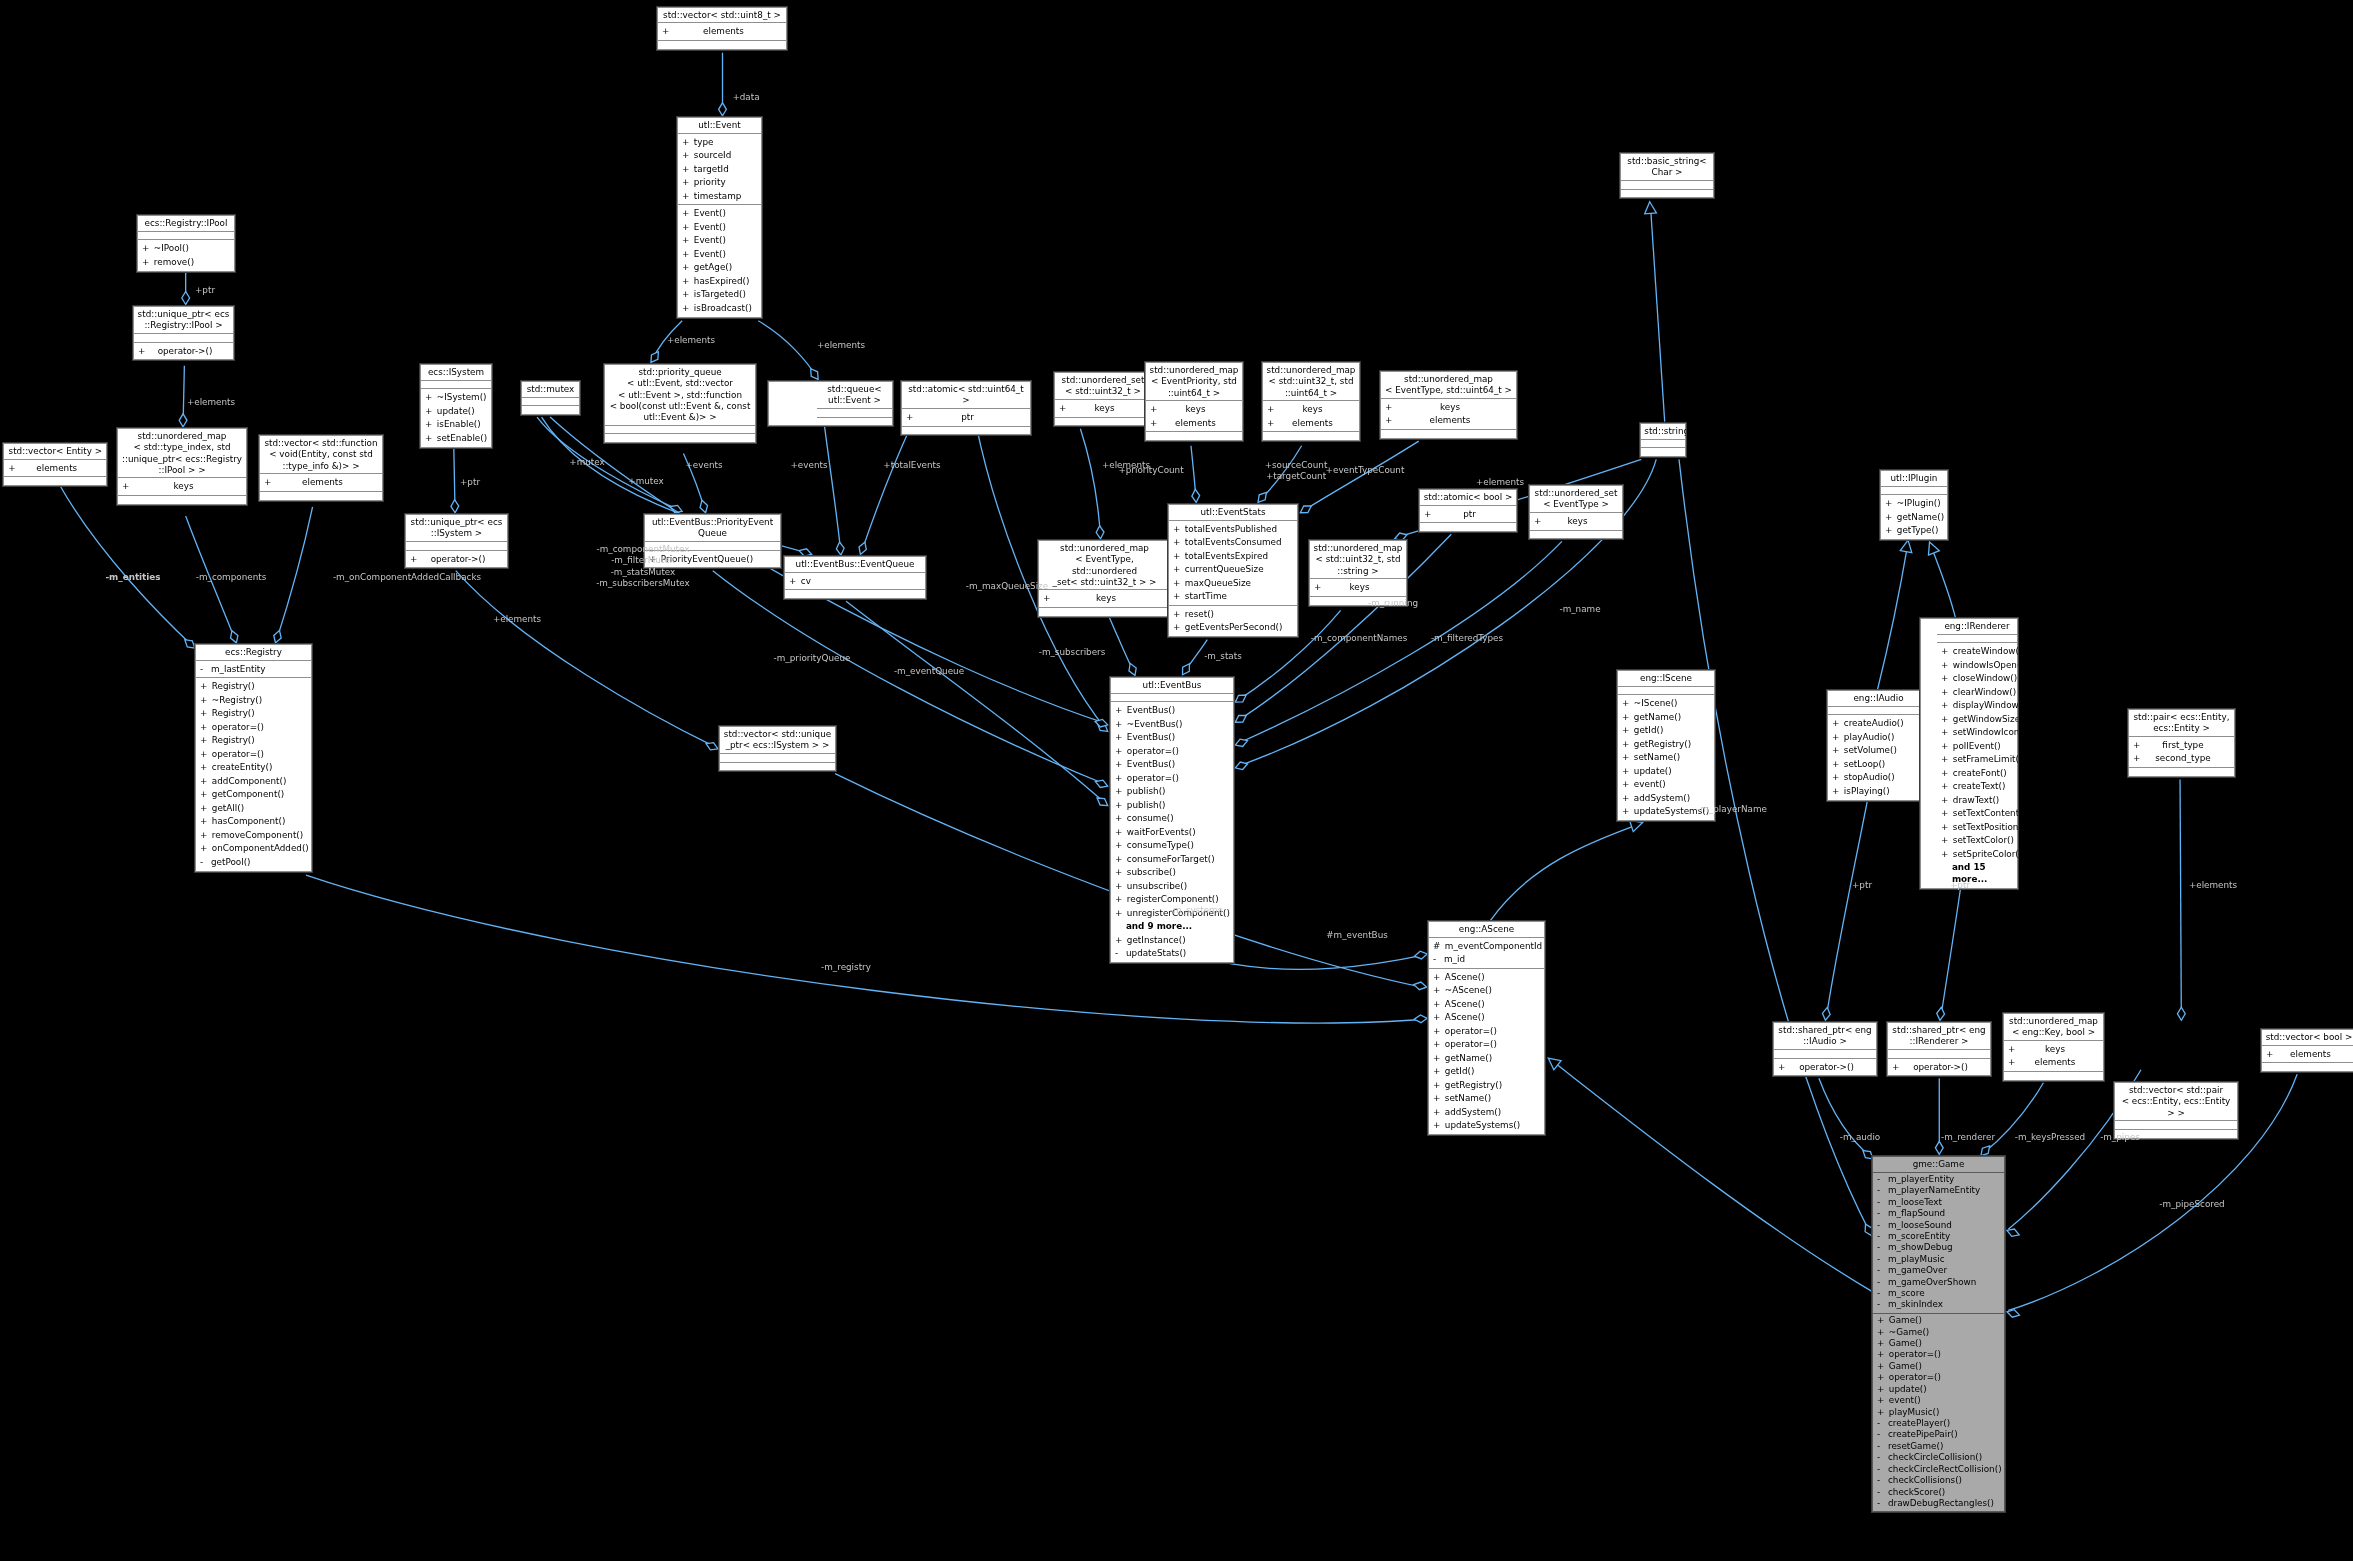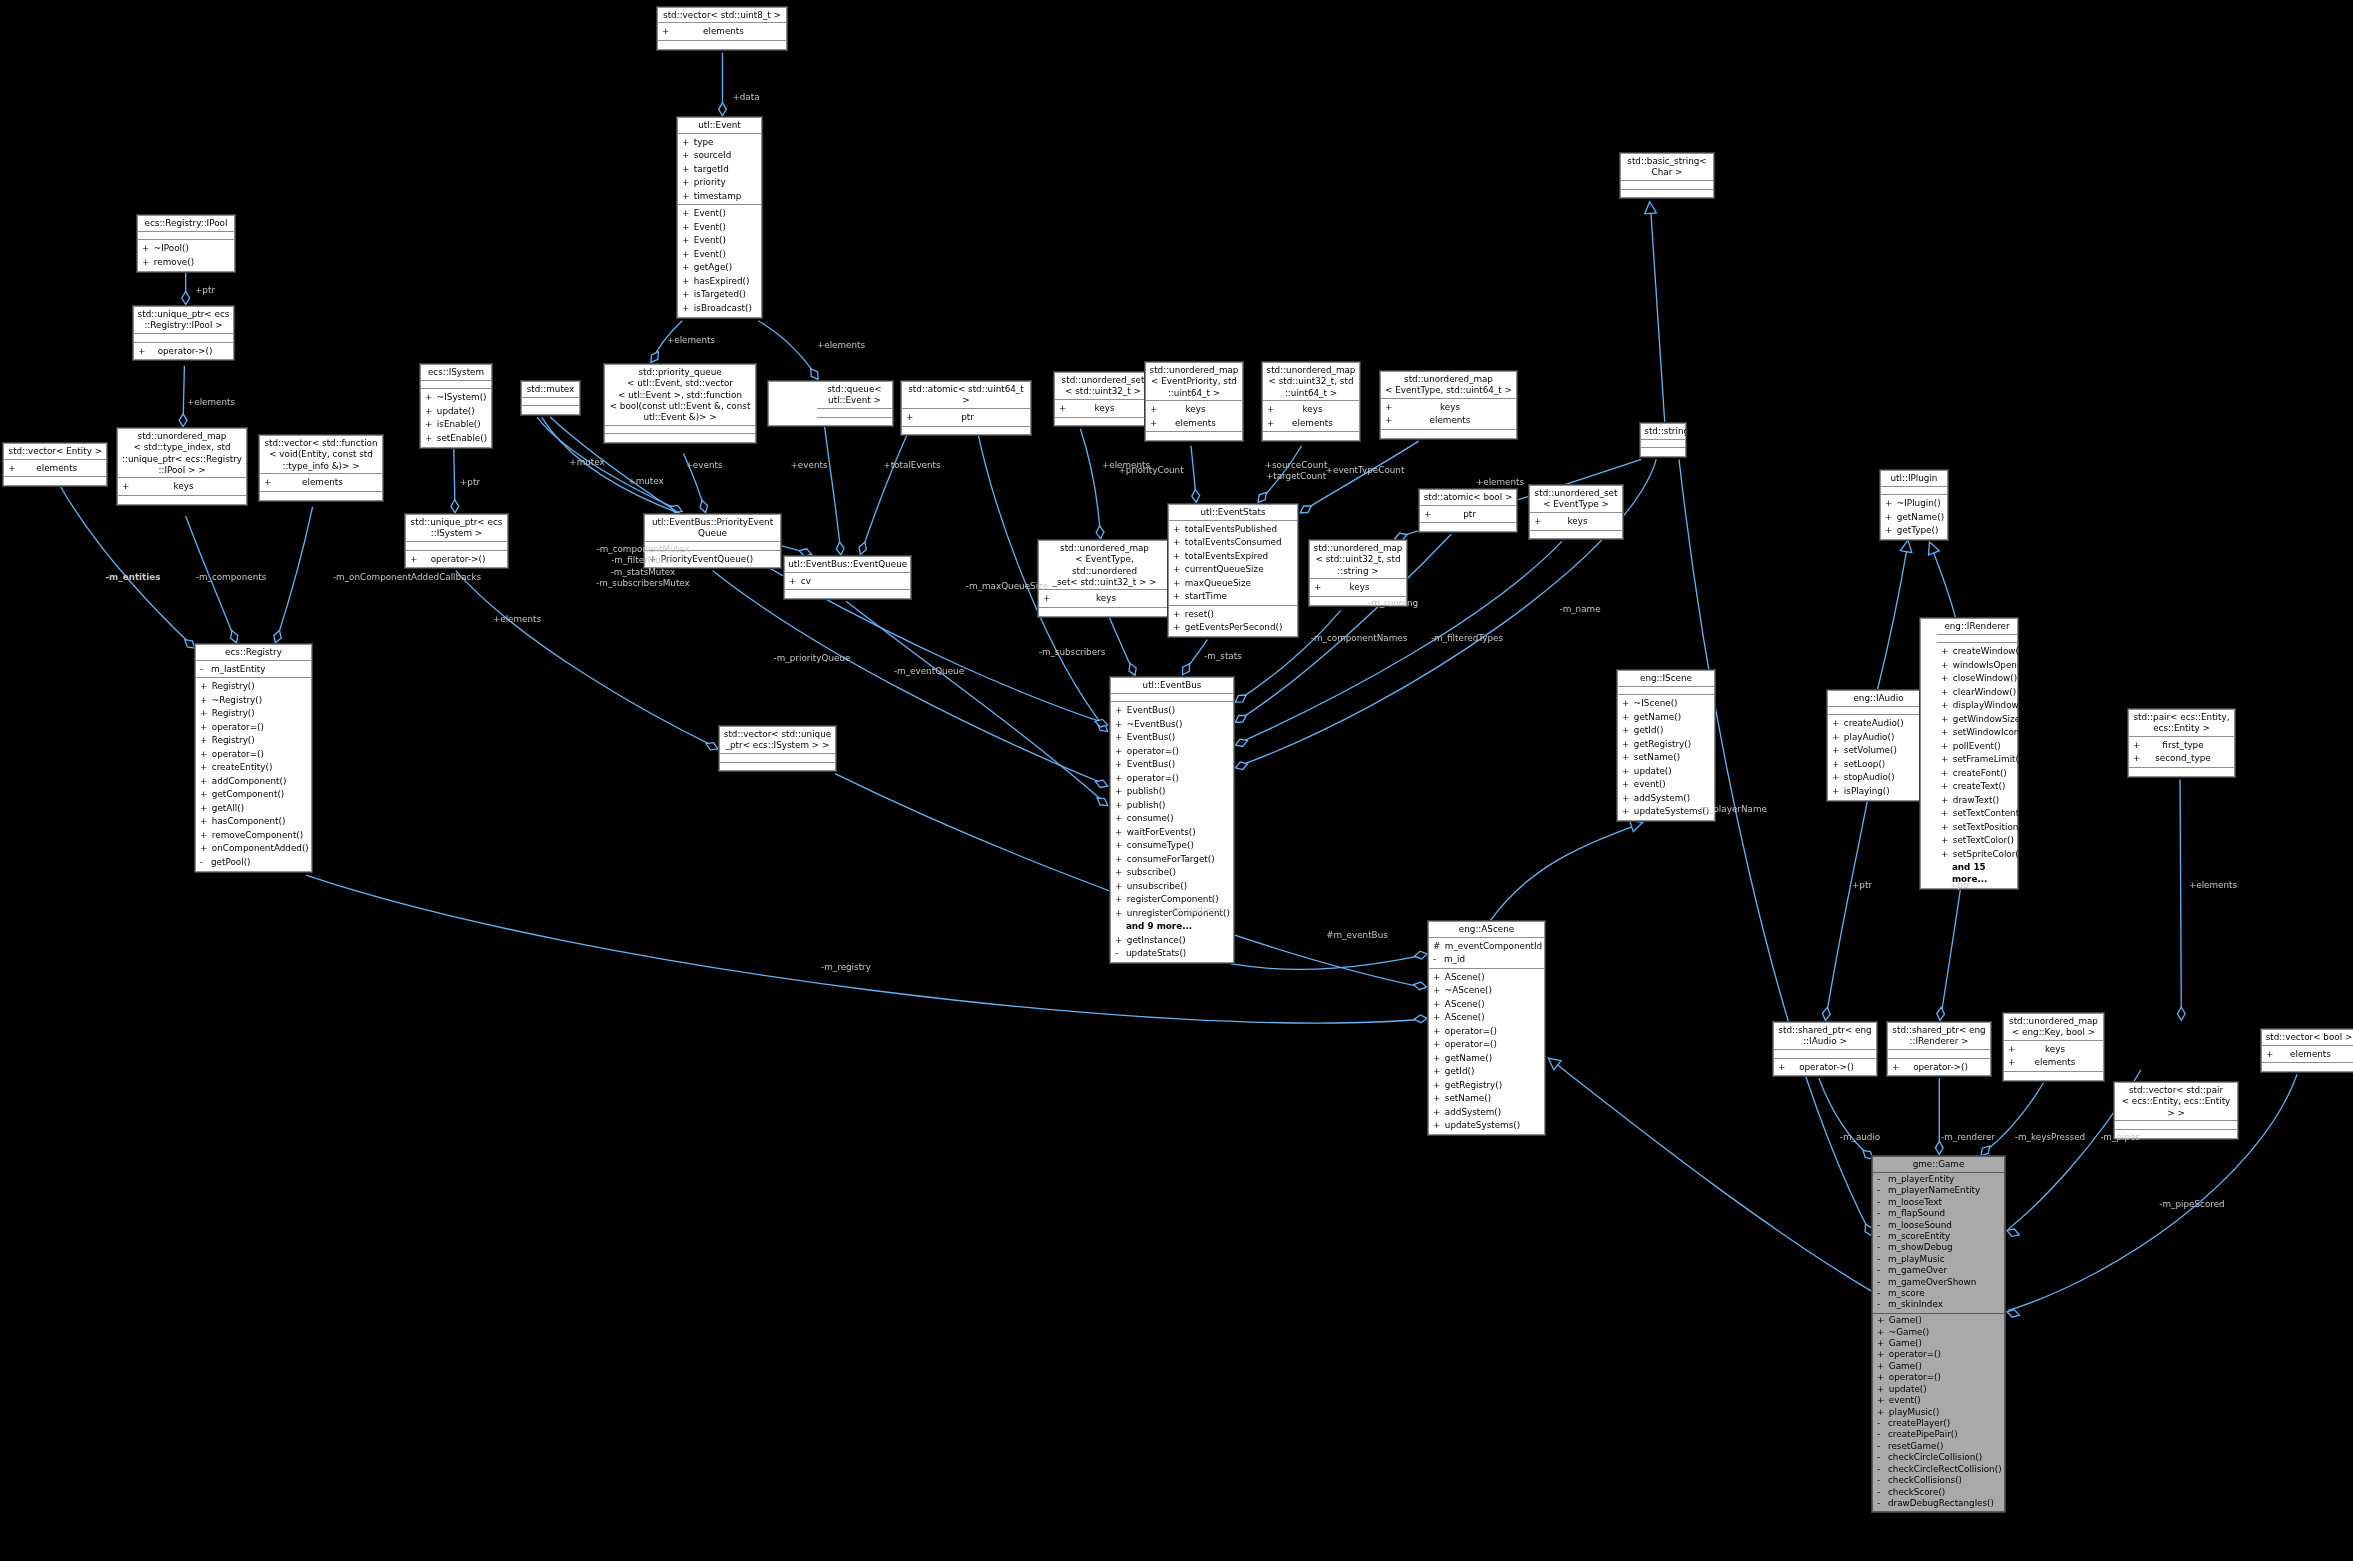--- a/index.html
+++ b/index.html
@@ -466,21 +466,21 @@
         <div class="title">utl::EventBus::PriorityEvent
 Queue</div>
         <div class="sec attrs empty"></div>
         <div class="sec methods">
           <div class="row">
             <span class="pfx">+</span>
             <span class="nm">PriorityEventQueue()</span>
           </div>
         </div>
       </div>
-      <div class="node" style="left: 784px; top: 556px; width: 127px;">
+      <div class="node" style="left: 784px; top: 556px; width: 142px;">
         <div class="title">utl::EventBus::EventQueue</div>
         <div class="sec attrs">
           <div class="row">
             <span class="pfx">+</span>
             <span class="nm">cv</span>
           </div>
         </div>
         <div class="sec methods empty"></div>
       </div>
       <div class="node std" style="left: 1038px; top: 540px; width: 133px;">

